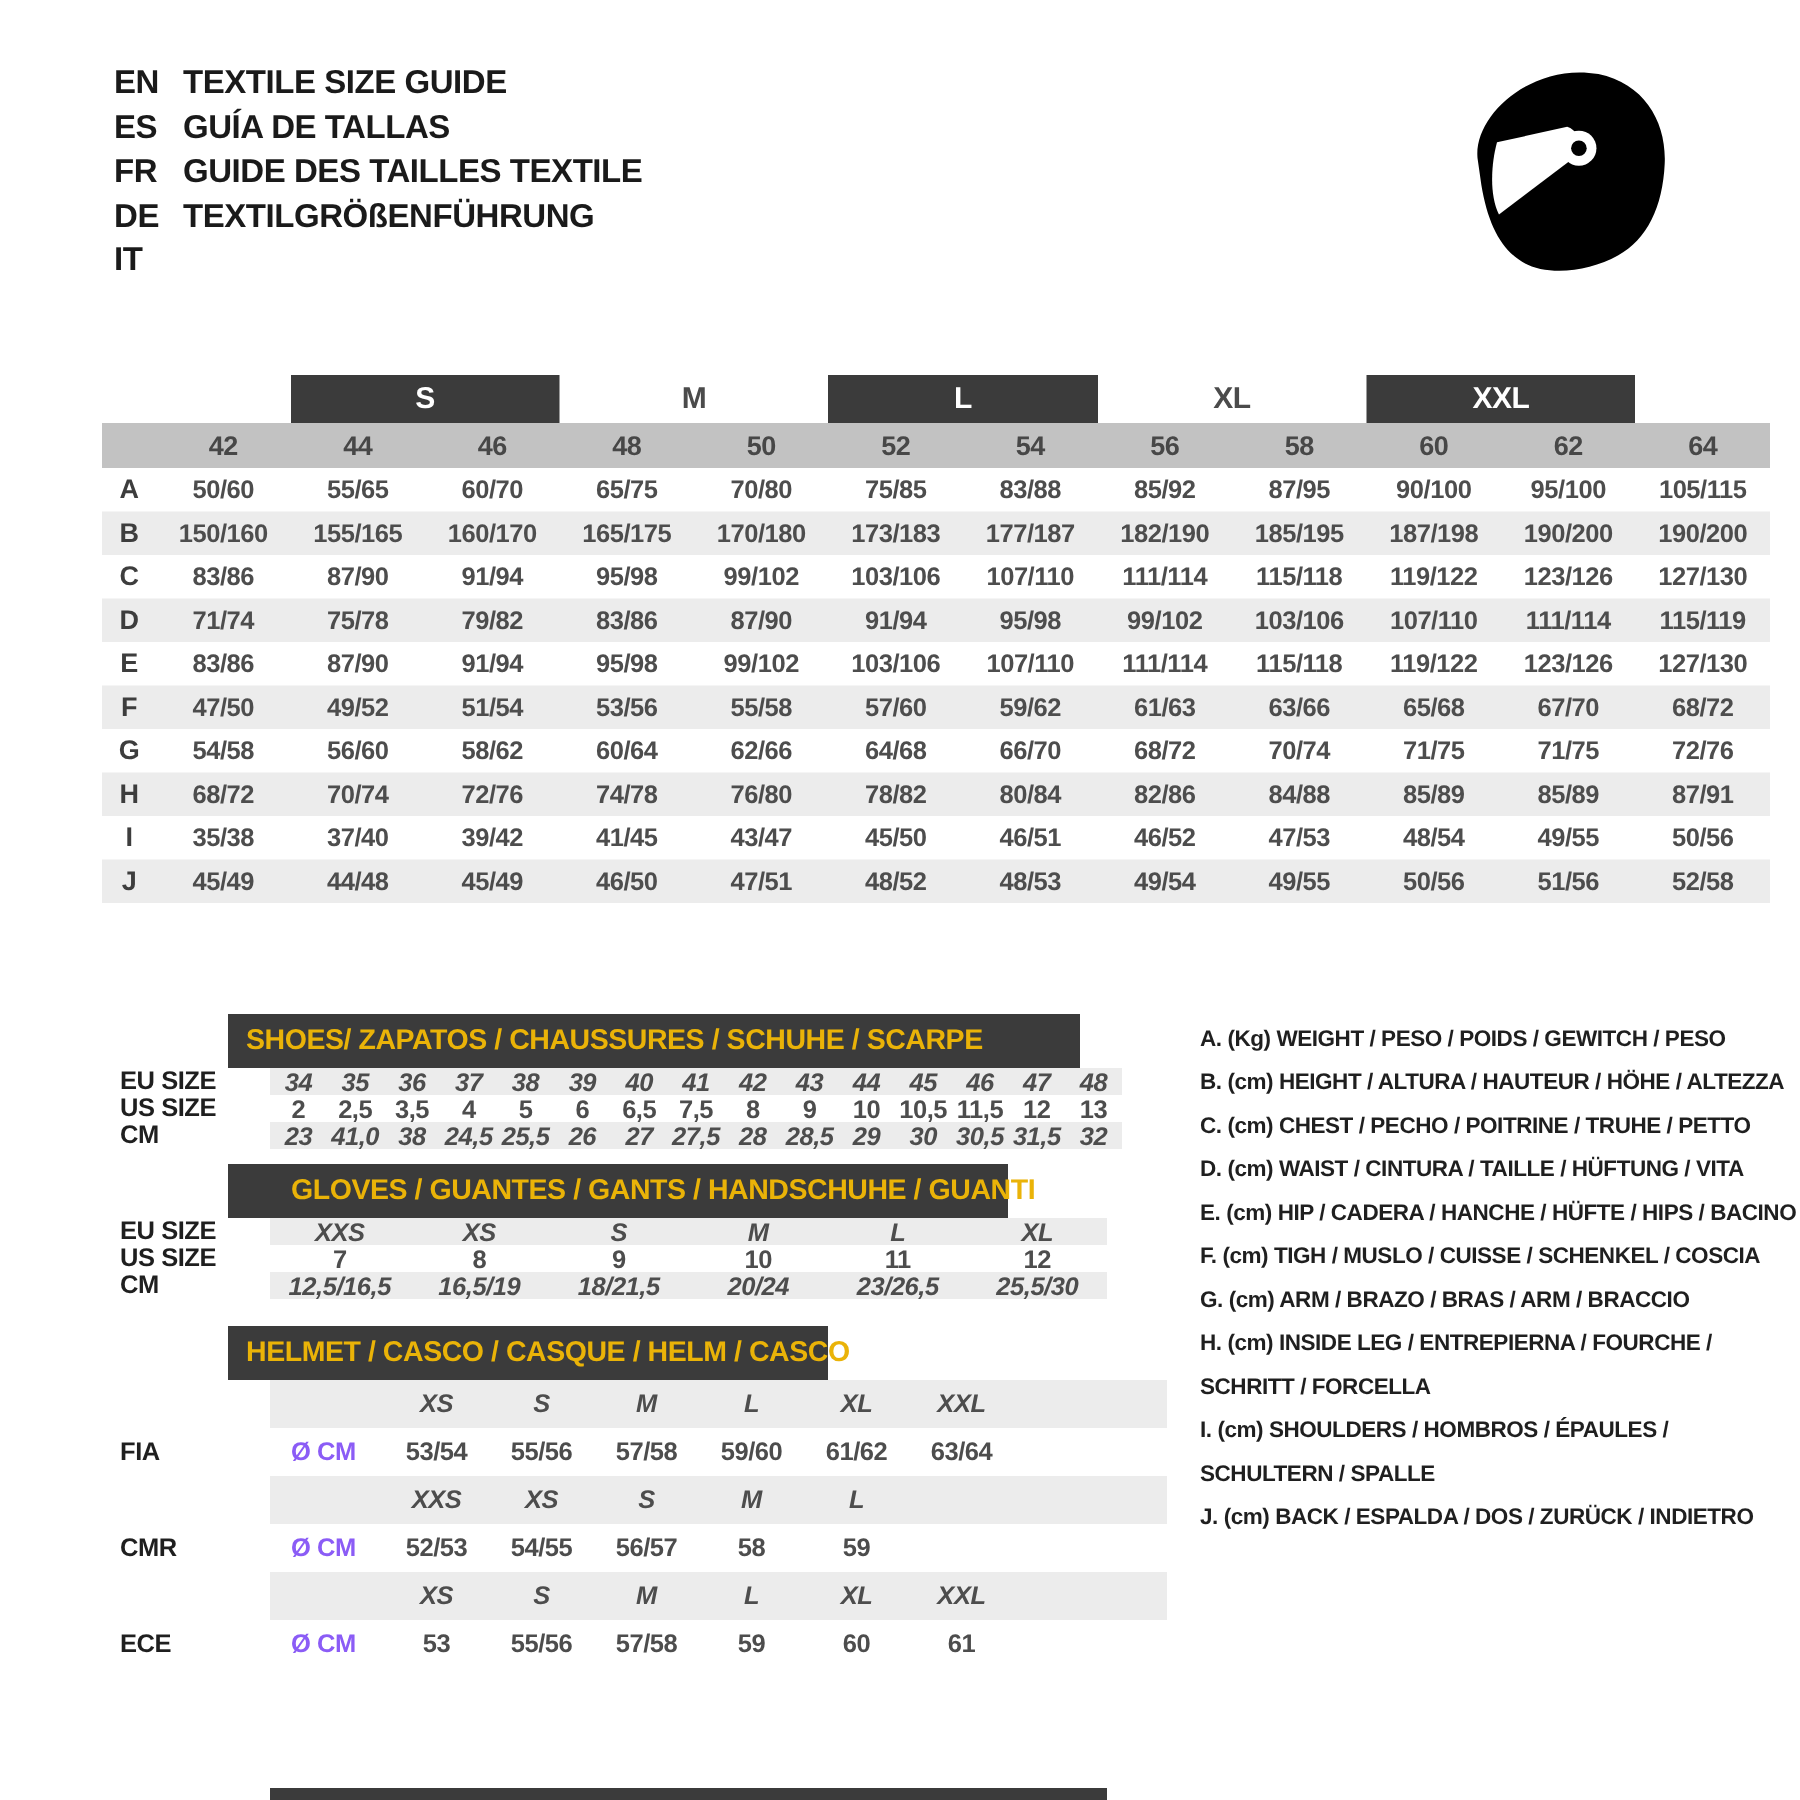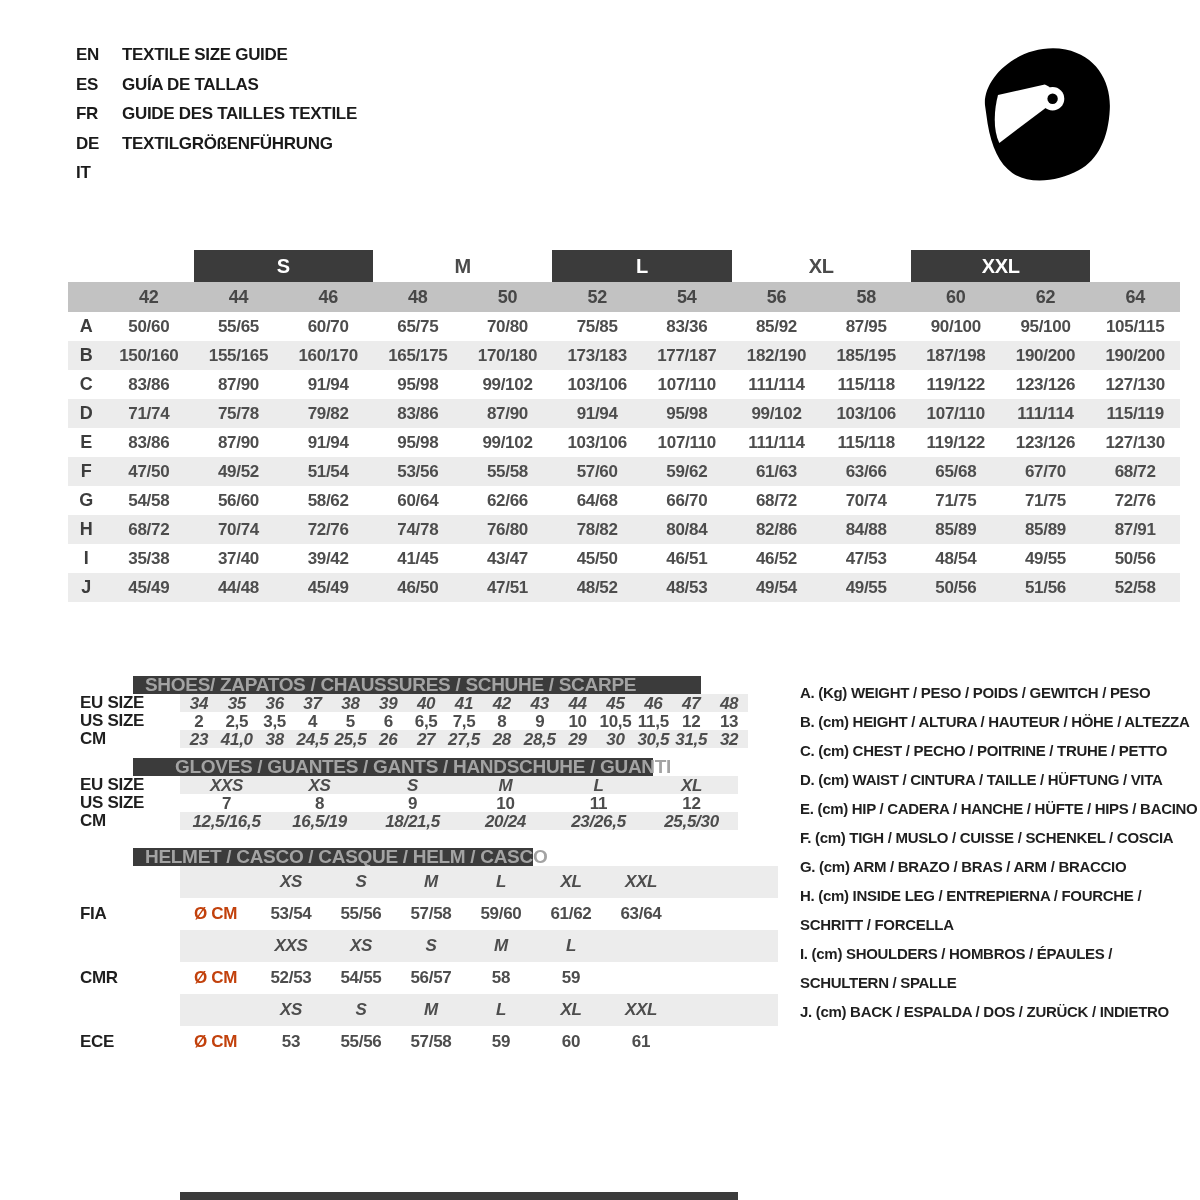--- a/index.html
+++ b/index.html
@@ -2,57 +2,57 @@
 <html><head>
 <meta charset="utf-8">
 <style>
   html,body{margin:0;padding:0;background:#fff;}
   .page{position:relative;width:1200px;height:1200px;background:#ffffff;overflow:hidden;
         font-family:"Liberation Sans",sans-serif;font-weight:bold;color:#1a1a1a;
         letter-spacing:-0.3px;}
 
   
   .lang-block{position:absolute;left:76px;top:40px;display:grid;
-              grid-template-columns:46px auto;row-gap:0;font-size:17px;line-height:29.5px;}
+              grid-template-columns:46px auto;row-gap:0;font-size:22px;line-height:29.5px;}
   .helmet-icon{position:absolute;left:972px;top:38px;width:156px;height:158px;}
 
   
   .main-table{position:absolute;left:68px;top:250px;width:1112px;}
   .grid13{display:grid;grid-template-columns:36px repeat(12,1fr);}
   .band-row{height:32px;align-items:stretch;}
   .bandbox{background:#3b3b3b;color:#fff;display:flex;align-items:center;justify-content:center;
            font-size:20px;}
   .bandlabel{color:#4b4b4b;display:flex;align-items:center;justify-content:center;font-size:20px;}
   .colhdr-row{height:30px;background:#c2c2c2;}
   .colnum,.mval,.mletter{display:flex;align-items:center;justify-content:center;}
   .colnum{font-size:18px;color:#474747;}
   .mrow{height:29px;}
   .mrow.stripe{background:#ececec;}
   .mletter{font-size:18px;color:#3d3d3d;}
   .mval{font-size:17px;color:#4d4d4d;white-space:nowrap;}
 
   
   .sub-tables{position:absolute;left:68px;top:676px;width:714px;}
-  .section-bar{background:#3b3b3b;color:#a3a3a3;height:18px;display:flex;align-items:center;
-               padding-left:12px;font-size:19px;margin-left:65px;box-sizing:border-box;
+  .section-bar{background:#3b3b3b;color:#eab308;height:36px;display:flex;align-items:center;
+               padding-left:12px;font-size:19px;margin-left:84px;box-sizing:border-box;
                white-space:nowrap;}
   .bar-shoes{width:568px;}
   .bar-gloves{width:520px;padding-left:42px;}
   .bar-helmet{width:400px;}
   .srow{display:flex;height:18px;}
   .slabel{width:112px;display:flex;align-items:center;padding-left:12px;box-sizing:border-box;
           font-size:17px;color:#1f1f1f;white-space:nowrap;}
   .scells{display:grid;}
   .scells.stripe,.hcells.stripe{background:#ececec;font-style:italic;}
   .scell{display:flex;align-items:center;justify-content:center;font-size:17px;color:#4d4d4d;
          white-space:nowrap;}
   .shoes-cells{grid-template-columns:repeat(15,1fr);width:568px;}
   .gloves-cells{grid-template-columns:repeat(6,93px);width:558px;}
   .hcells{display:grid;grid-template-columns:76px repeat(6,70px) 92px;width:598px;}
-  .hunit{justify-content:flex-start;padding-left:14px;color:#c2410c;}
+  .hunit{justify-content:flex-start;padding-left:14px;color:#8b5cf6;}
   .gloves-section{margin-top:10px;}
   .helmet-section{margin-top:18px;}
   .helmet-section .srow{height:32px;}
 
   
   .legend{position:absolute;left:800px;top:678px;width:404px;font-size:15px;line-height:29px;
           color:#1f1f1f;}
   .legend-line{white-space:normal;}
 
   
@@ -107,21 +107,21 @@
       </div>
     <div>
         <div class="grid13 mrow">
           <div class="mletter">A</div>
           <div class="mval">50/60</div>
           <div class="mval">55/65</div>
           <div class="mval">60/70</div>
           <div class="mval">65/75</div>
           <div class="mval">70/80</div>
           <div class="mval">75/85</div>
-          <div class="mval">83/36</div>
+          <div class="mval">83/88</div>
           <div class="mval">85/92</div>
           <div class="mval">87/95</div>
           <div class="mval">90/100</div>
           <div class="mval">95/100</div>
           <div class="mval">105/115</div>
         </div>
         <div class="grid13 mrow stripe">
           <div class="mletter">B</div>
           <div class="mval">150/160</div>
           <div class="mval">155/165</div>

